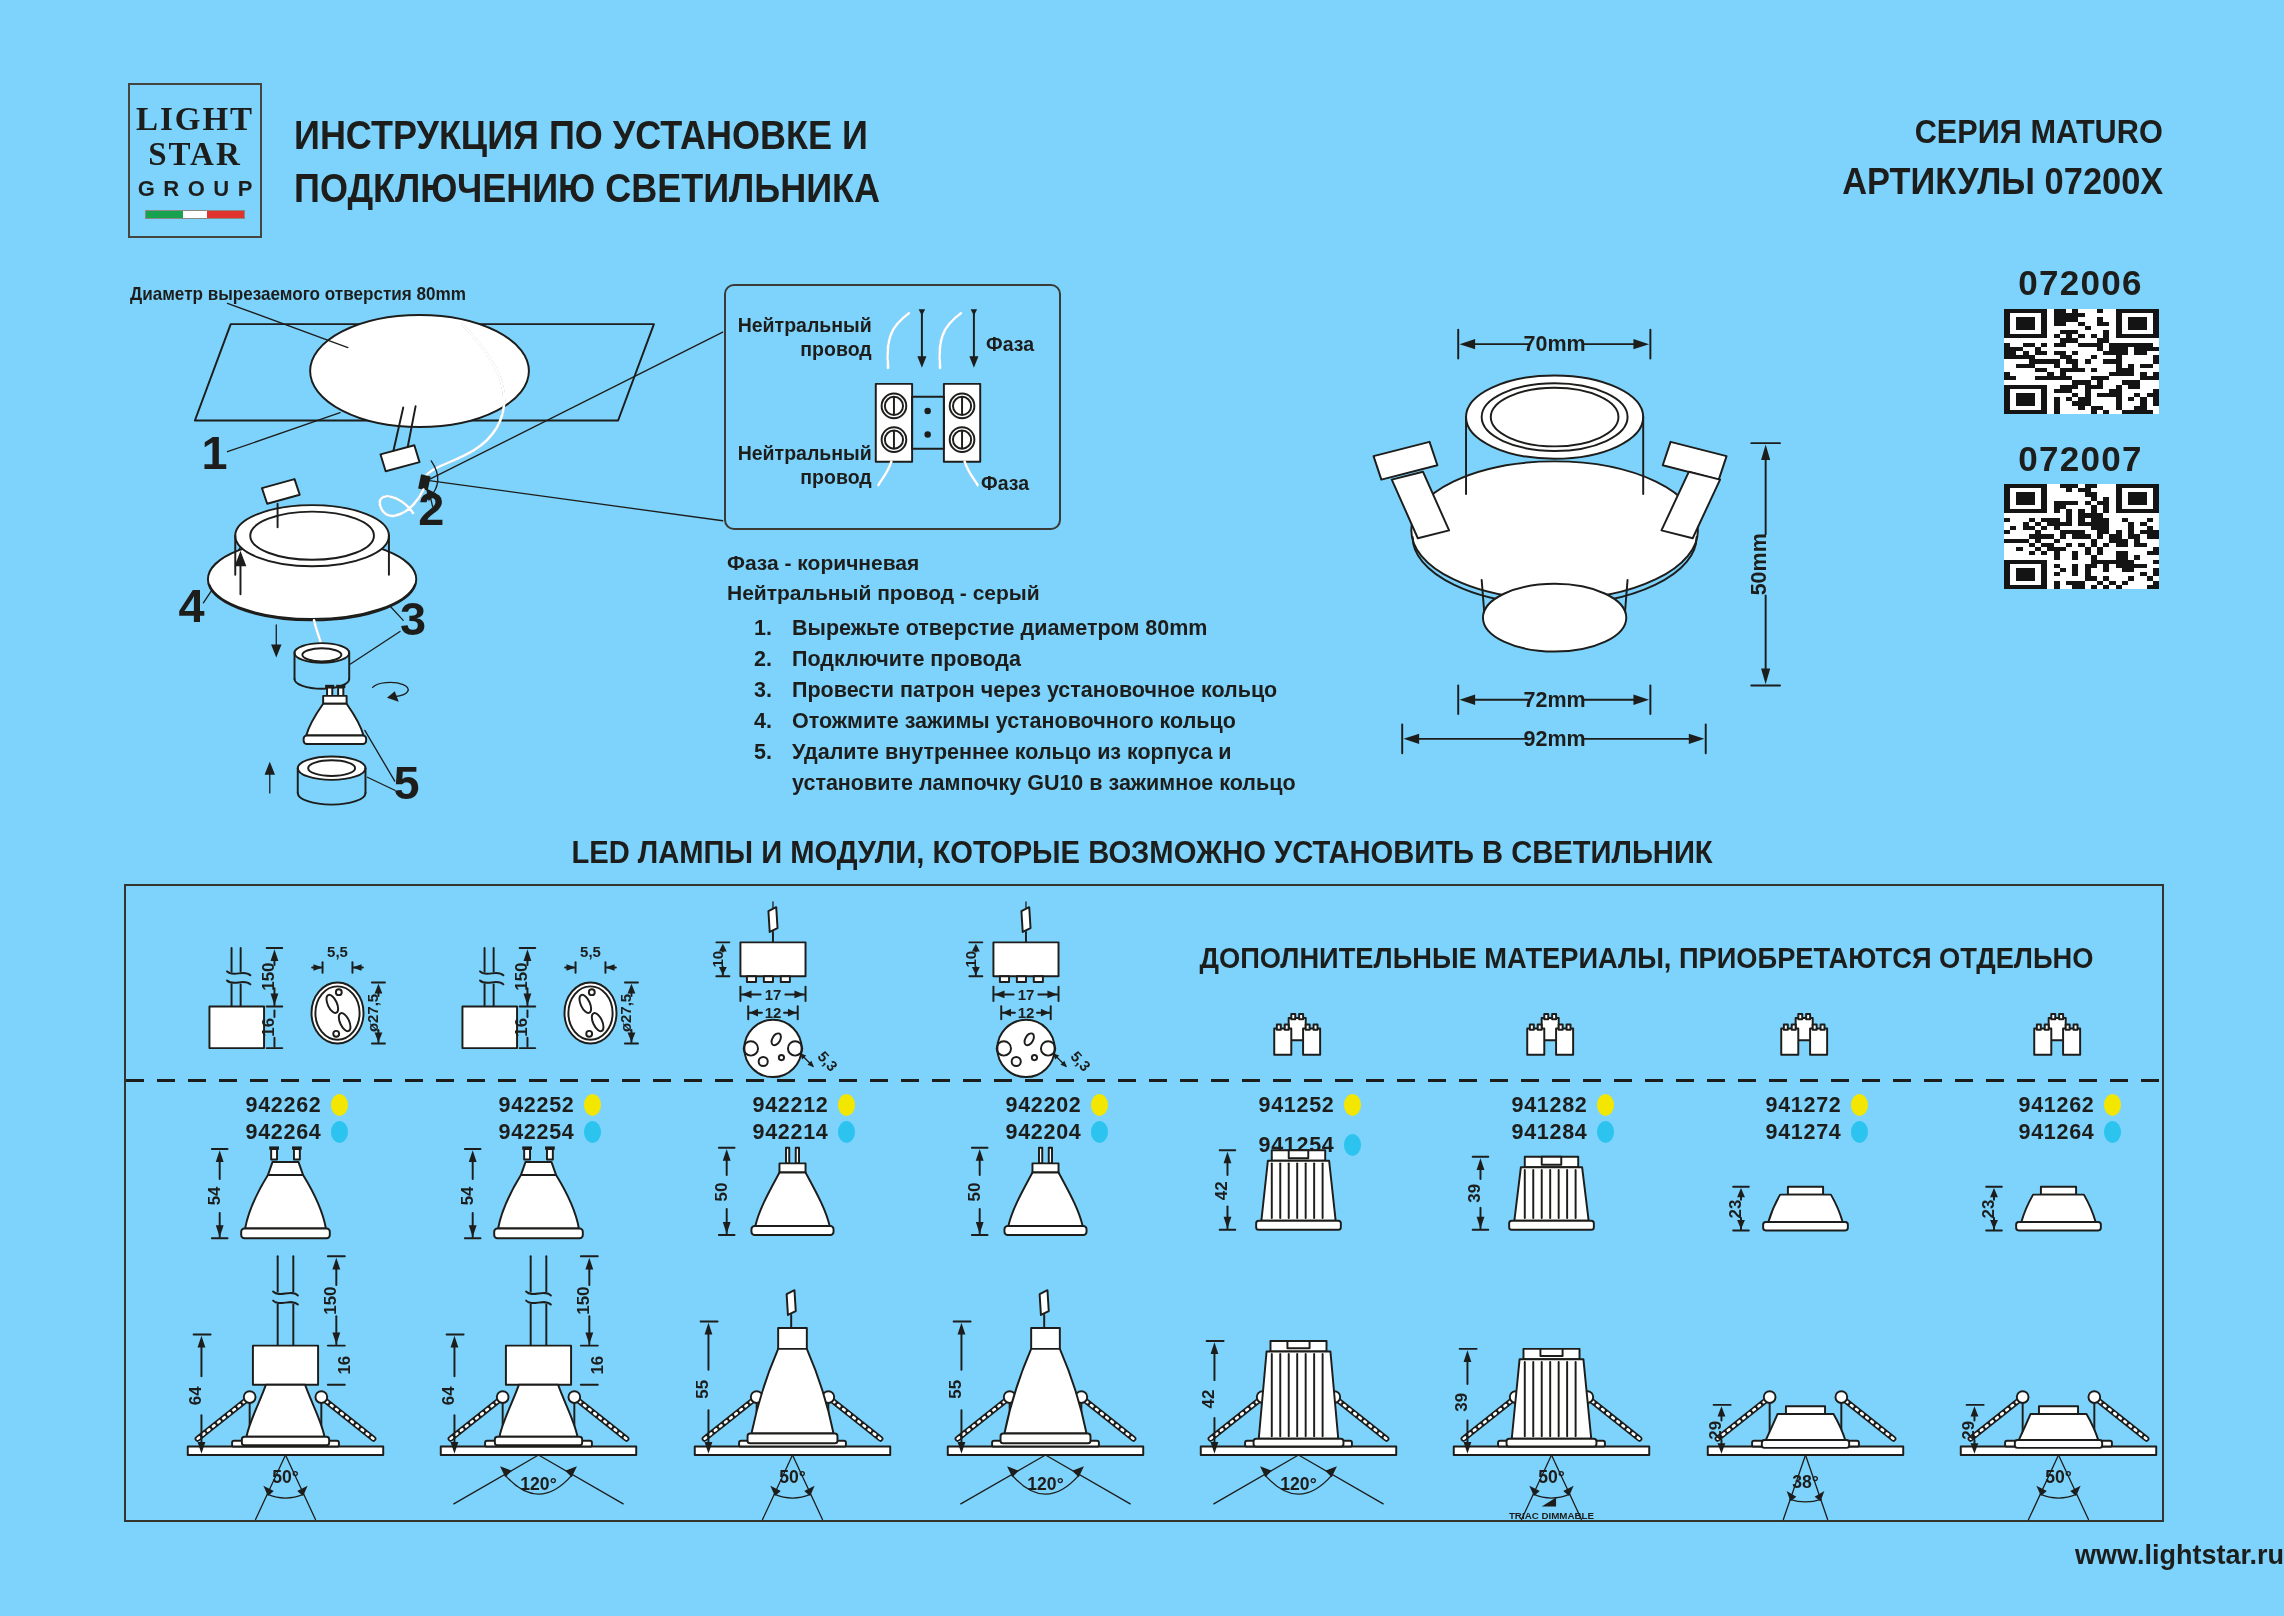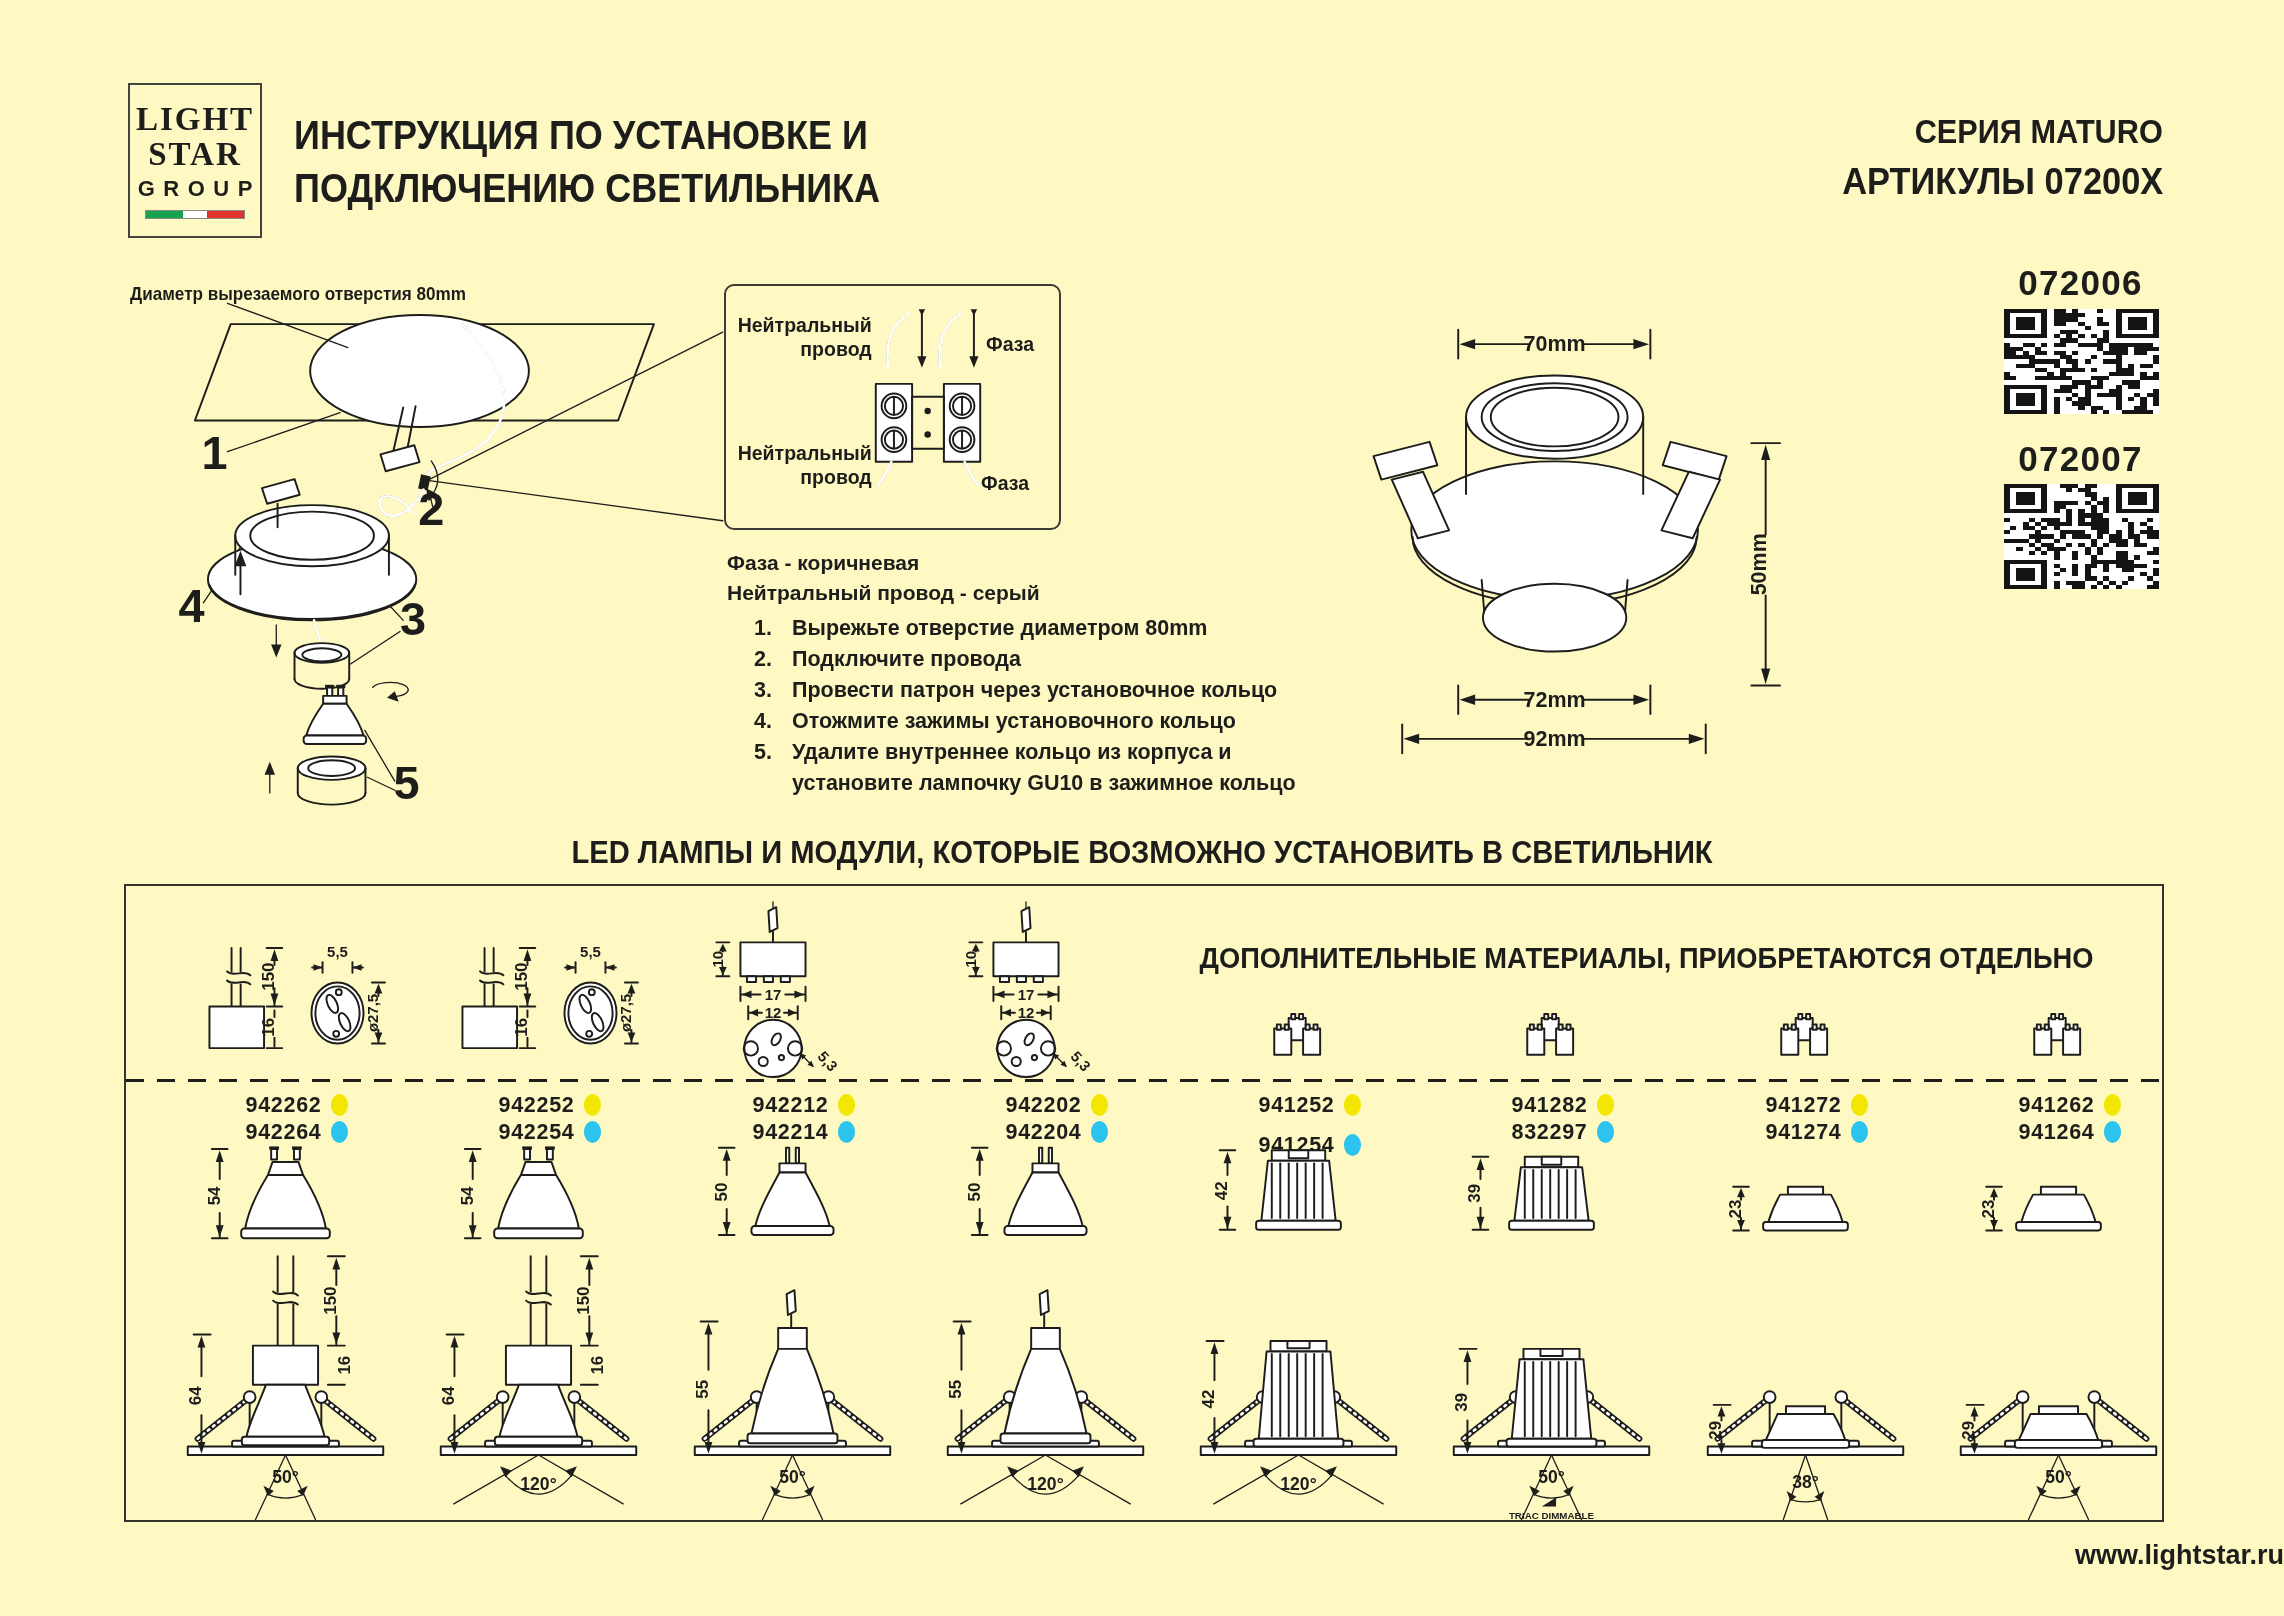--- a/index.html
+++ b/index.html
@@ -1,16 +1,16 @@
 <!DOCTYPE html>
 <html style="font-size:10.4px"><head>
 <meta charset="utf-8">
 <style>
   html,body{margin:0;padding:0;background:#fff}
-  #page{position:relative;width:2284px;height:1616px;background:#fef9c3;overflow:hidden;
+  #page{position:relative;width:2284px;height:1616px;background:#7dd3fc;overflow:hidden;
         font-family:"Liberation Sans",sans-serif;color:#1d1d1b}
   .abs{position:absolute}
   .cond{display:inline-block;transform:scaleX(.9);transform-origin:0 0}
   .cond-r{display:inline-block;transform:scaleX(.93);transform-origin:100% 0}
   .cond-c{display:inline-block;transform:scaleX(.94);transform-origin:50% 0}
   
   #logo{left:128px;top:83px;width:130px;height:151px;border:2px solid #45453f;
         display:flex;flex-direction:column;align-items:center;justify-content:center}
   #logo .l1,#logo .l2{font-family:"Liberation Serif",serif;font-weight:700;font-size:33px;line-height:35px;letter-spacing:2px}
   #logo .l3{font-size:22px;letter-spacing:8.5px;margin:3.9px 0 0 8.5px;font-weight:700}
@@ -1424,21 +1424,21 @@
           <rect x="24" y="16" width="6" height="8" class="w"></rect>
         <rect x="52" y="22" width="26" height="40" class="w"></rect>
           <rect x="56" y="16" width="6" height="8" class="w"></rect>
           <rect x="68" y="16" width="6" height="8" class="w"></rect>
       </svg>
       <div class="arts" style="top:206px">
         <span class="art">941282</span>
           <span class="dot y"></span>
       </div>
       <div class="arts" style="top:233px">
-        <span class="art">832297</span>
+        <span class="art">941284</span>
           <span class="dot c"></span>
       </div>
       <svg class="lampS draw" width="215" height="111" viewBox="0 0 330 170">
         <rect x="124" y="18" width="82" height="16" class="w"></rect>
           <rect x="150" y="18" width="30" height="12" class="w"></rect>
         <path d="M118,34 L212,34 L222,116 L108,116 Z" class="w"></path>
         <line x1="124" y1="38" x2="124" y2="112"></line>
           <line x1="137" y1="38" x2="137" y2="112"></line>
           <line x1="150" y1="38" x2="150" y2="112"></line>
           <line x1="163" y1="38" x2="163" y2="112"></line>

